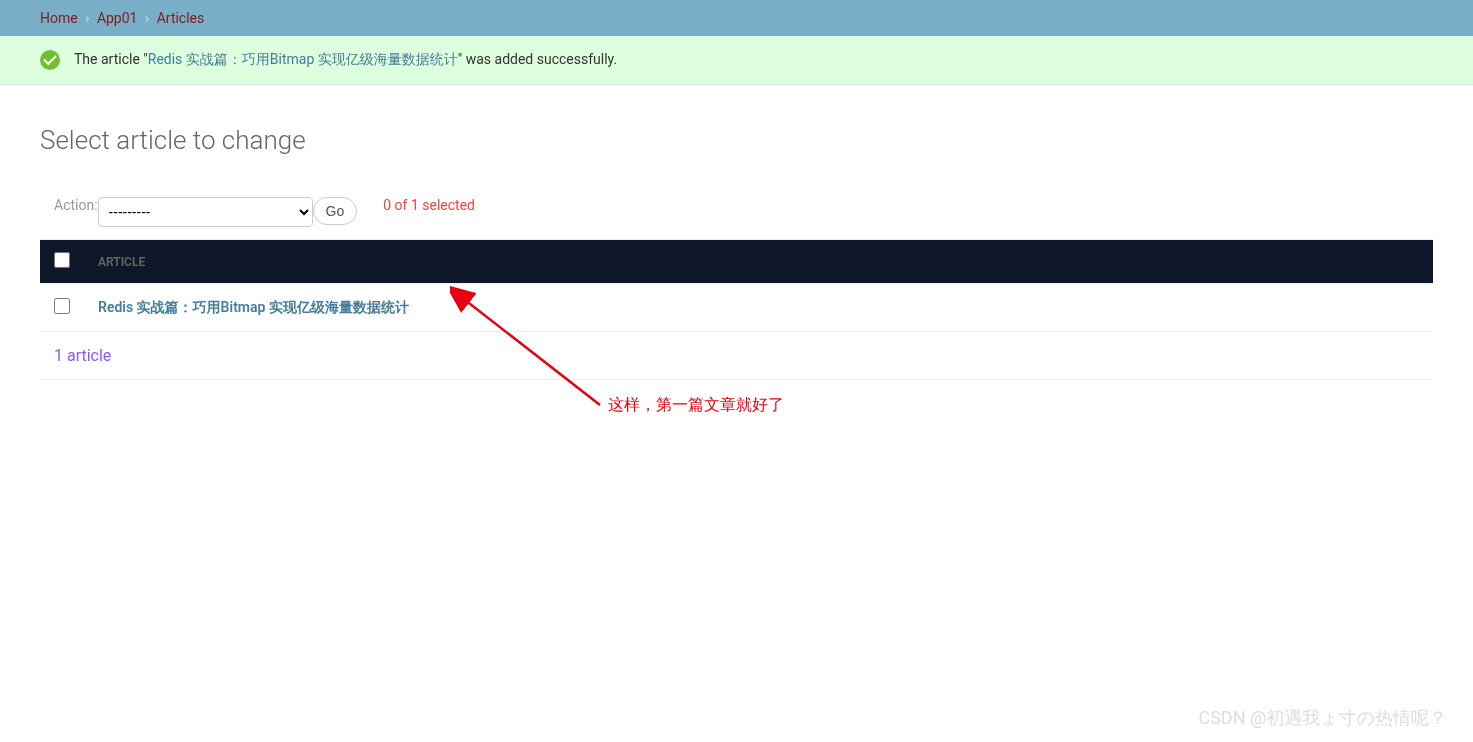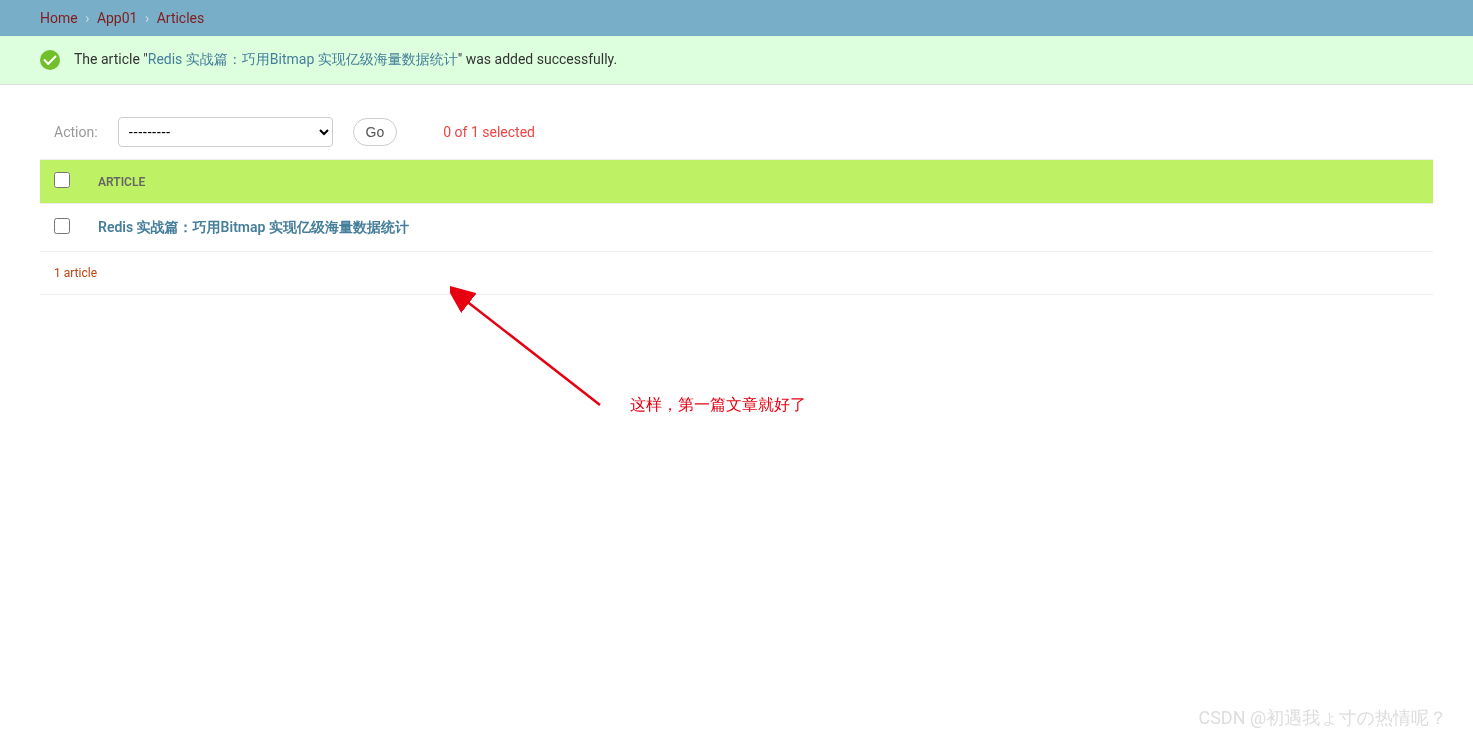--- a/index.html
+++ b/index.html
@@ -73,22 +73,22 @@
     }
     h1 {
       font-size: 26px;
       font-weight: 300;
       color: #666;
       margin: 20px 0 30px 0;
     }
     .actions {
       padding: 12px 14px;
       display: flex;
-      align-items: center;
-      gap: 20px;
+      align-items: flex-start;
+      gap: 0;
     }
     .actions label {
       color: #999;
       font-size: 14px;
     }
     .actions select {
       height: 30px;
       border: 1px solid #ccc;
       border-radius: 4px;
       padding: 2px 6px;
@@ -112,21 +112,21 @@
     .results {
       margin-top: 0;
     }
     table {
       width: 100%;
       border-collapse: collapse;
     }
     thead th {
       text-align: left;
       padding: 12px 14px;
-      background: #bef264;
+      background: #0f172a;
       border-top: 1px solid #eee;
       border-bottom: 1px solid #eee;
       font-size: 12px;
       font-weight: 600;
       color: #666;
       text-transform: uppercase;
     }
     thead th:first-child {
       width: 40px;
     }
@@ -143,22 +143,22 @@
       font-weight: 600;
       text-decoration: none;
     }
     input[type="checkbox"] {
       width: 16px;
       height: 16px;
       cursor: pointer;
     }
     .paginator {
       padding: 14px 14px;
-      color: #c2410c;
-      font-size: 12px;
+      color: #8b5cf6;
+      font-size: 16px;
       border-bottom: 1px solid #eee;
     }
     .annotation-arrow {
       position: absolute;
       pointer-events: none;
     }
     .annotation-text {
       position: absolute;
       color: #e60012;
       font-size: 16px;
@@ -187,20 +187,21 @@
 <ul class="messagelist">
   <li class="success">
     <span class="success-icon"></span>
     <span>
       <span>The article "</span><a href="#">Redis 实战篇：巧用Bitmap 实现亿级海量数据统计</a><span>" was added successfully.</span>
     </span>
   </li>
 </ul>
 
 <div class="content">
+  <h1>Select article to change</h1>
 
   <div class="actions">
     <label>Action:</label>
     <select>
       <option>---------</option>
     </select>
     <button>Go</button>
     <span class="selection-counter">0 of 1 selected</span>
   </div>
 
@@ -231,15 +232,15 @@
 </div>
 
 <svg class="annotation-arrow" style="left:450px; top:285px; width:160px; height:130px;">
   <defs>
     <marker id="arrowhead" markerWidth="12" markerHeight="10" refX="2" refY="5" orient="auto">
       <polygon points="0 0, 12 5, 0 10" fill="#e60012"></polygon>
     </marker>
   </defs>
   <line x1="150" y1="120" x2="15" y2="15" stroke="#e60012" stroke-width="2.5" marker-end="url(#arrowhead)"></line>
 </svg>
-<div class="annotation-text" style="left:630px; top:395px;">这样，第一篇文章就好了</div>
+<div class="annotation-text" style="left:608px; top:395px;">这样，第一篇文章就好了</div>
 
 <div class="watermark">CSDN @初遇我ょ寸の热情呢？</div>
 
 </body></html>

